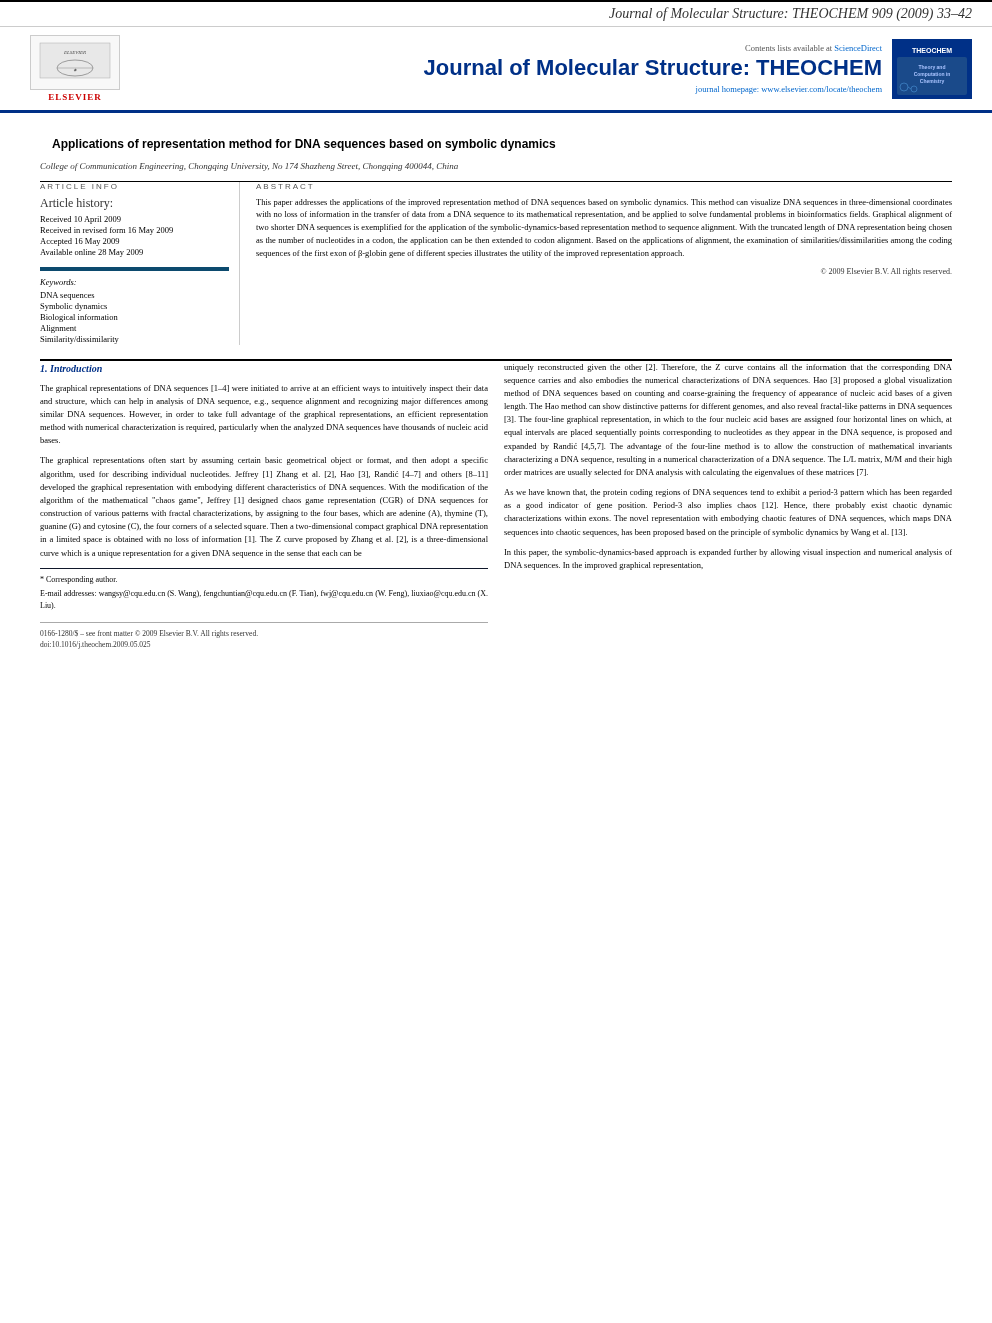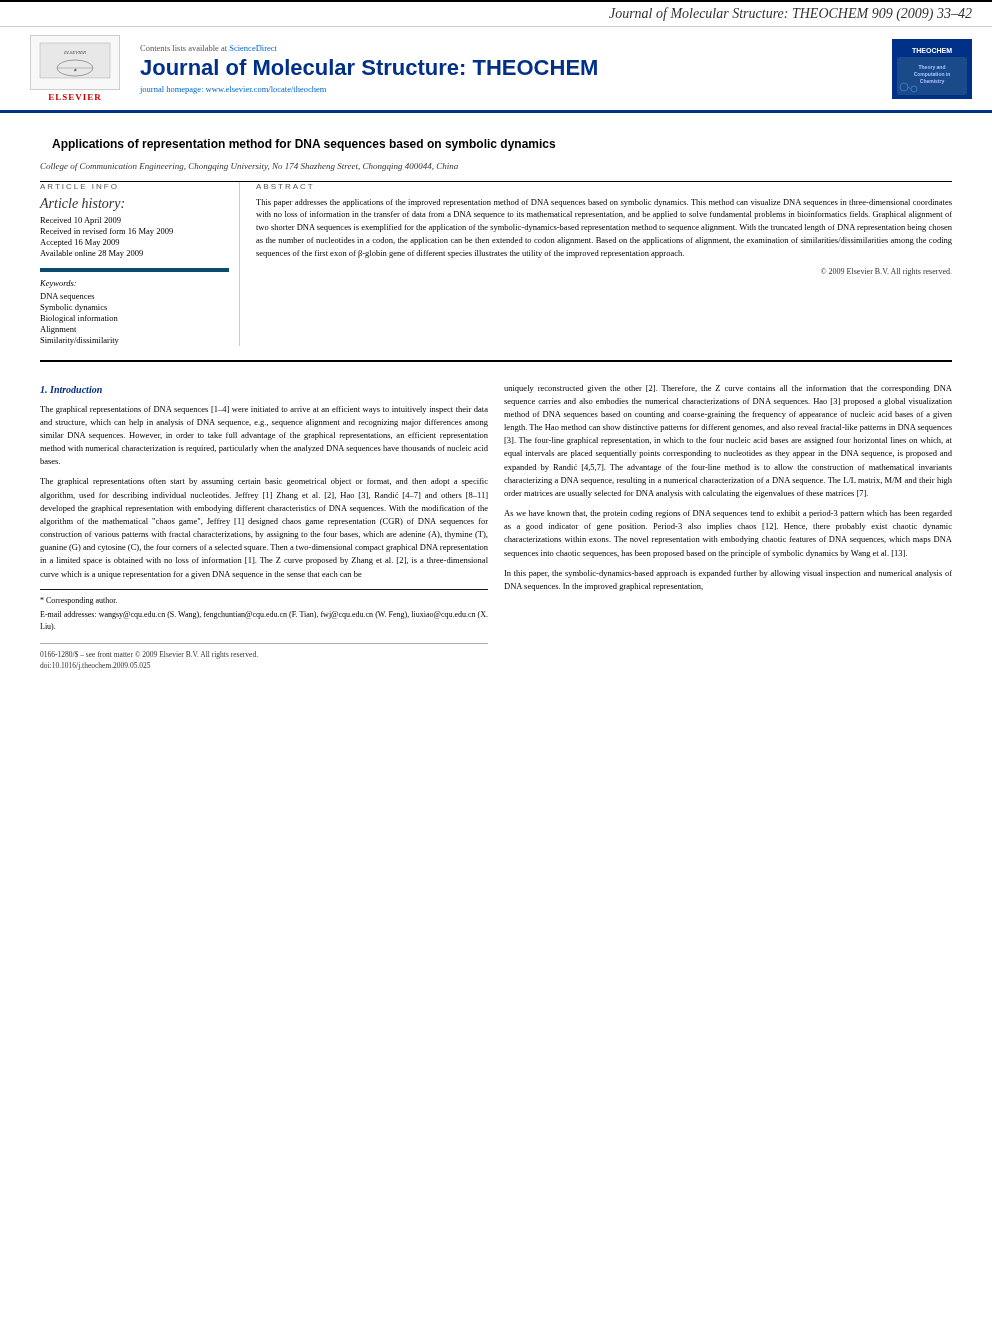--- a/index.html
+++ b/index.html
@@ -52,21 +52,21 @@
     .elsevier-logo .elsevier-text {
       font-size: 9px;
       color: #c00;
       font-weight: bold;
       letter-spacing: 1px;
       margin-top: 2px;
     }
 
     .journal-title-area {
       flex: 1;
-      text-align: left;
+      text-align: right;
       padding: 0 10px;
     }
     .science-direct-link {
       font-size: 8.5px;
       color: #555;
       margin-bottom: 2px;
     }
     .science-direct-link a {
       color: #0066cc;
       text-decoration: none;
@@ -153,22 +153,21 @@
     .section-label {
       font-size: 8px;
       letter-spacing: 2px;
       color: #555;
       font-family: Arial, sans-serif;
       margin-bottom: 5px;
       text-transform: uppercase;
     }
 
     .article-history-label {
-      font-size: 14px;
-      font-style: italic;
+      font-size: 12px;
       color: #333;
       margin-bottom: 3px;
       font-family: 'Times New Roman', serif;
     }
 
     .history-item {
       font-size: 8.5px;
       margin-bottom: 1px;
     }
 
@@ -199,21 +198,21 @@
       font-size: 8px;
       text-align: right;
       margin-top: 8px;
       color: #333;
     }
 
     
     .article-body {
       margin-top: 14px;
       border-top: 2px solid #000;
-      padding-top: 20px;
+      padding-top: 0;
       display: flex;
       gap: 16px;
     }
 
     .body-left, .body-right {
       flex: 1;
       font-size: 8.5px;
       line-height: 1.5;
       text-align: justify;
     }

